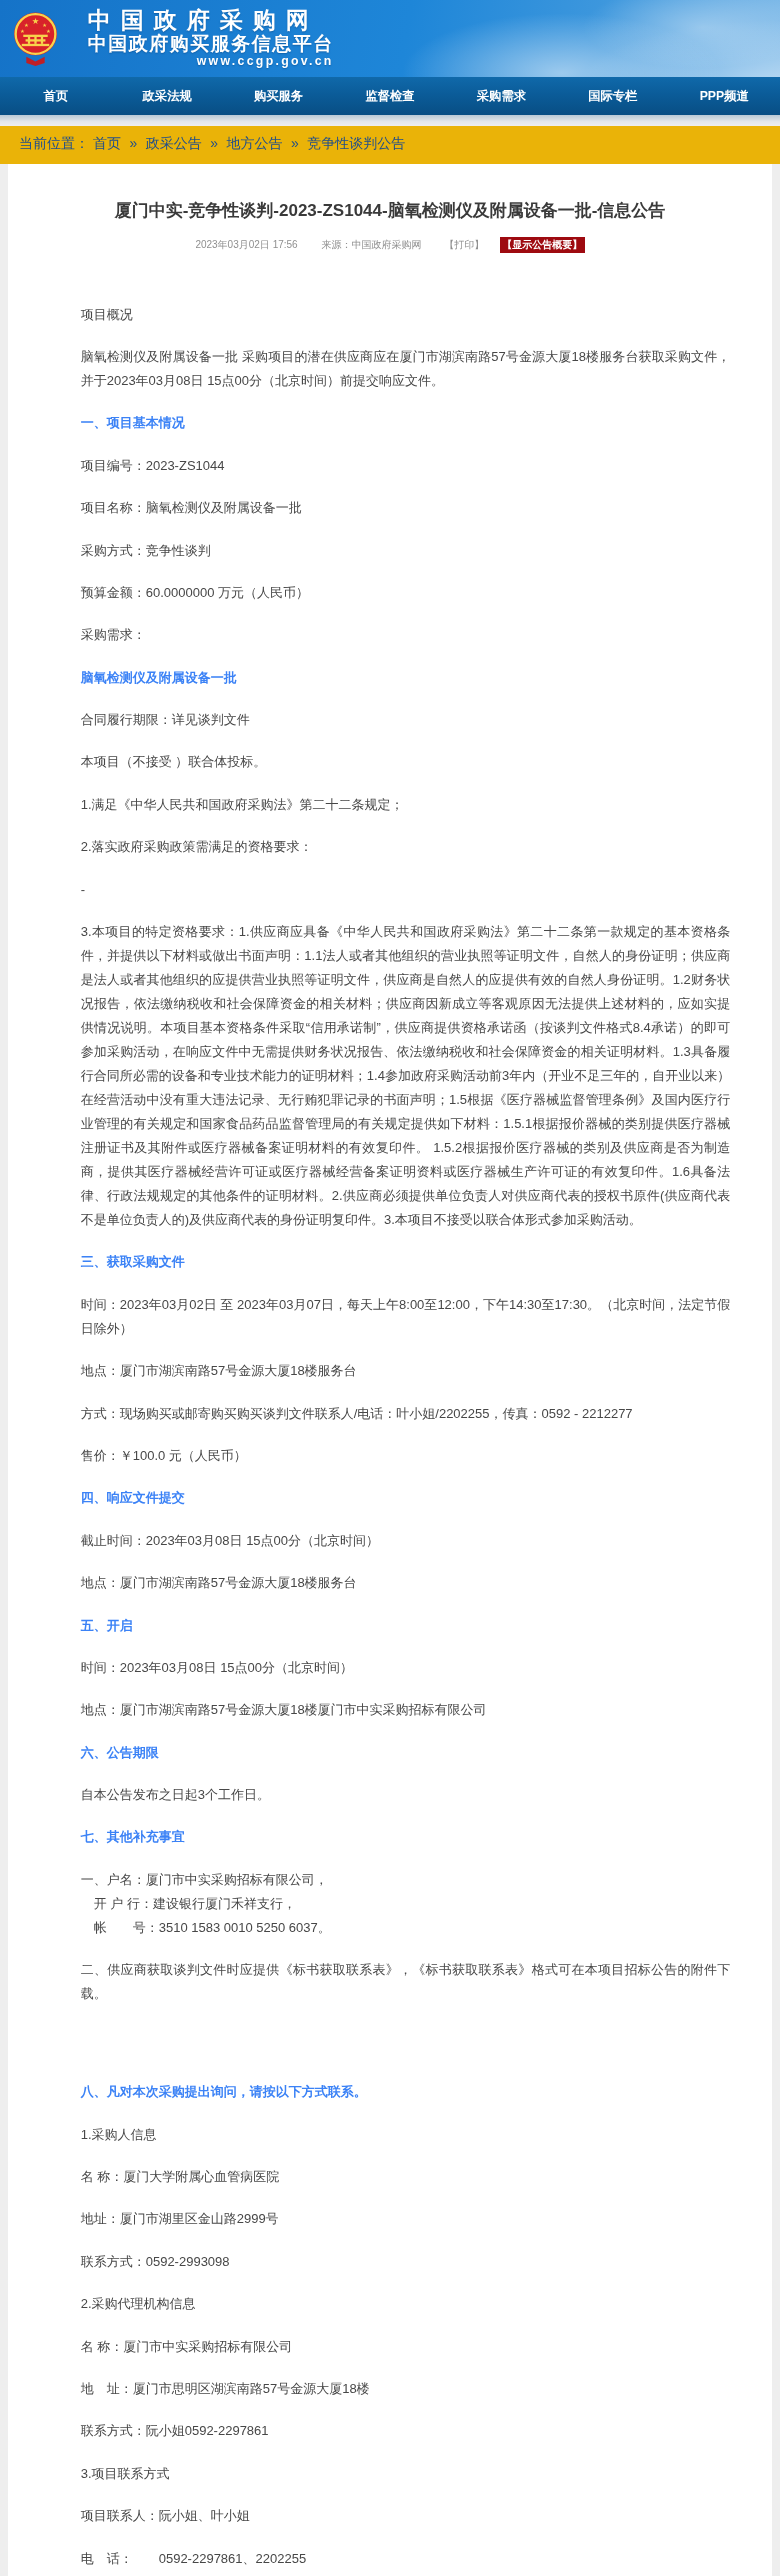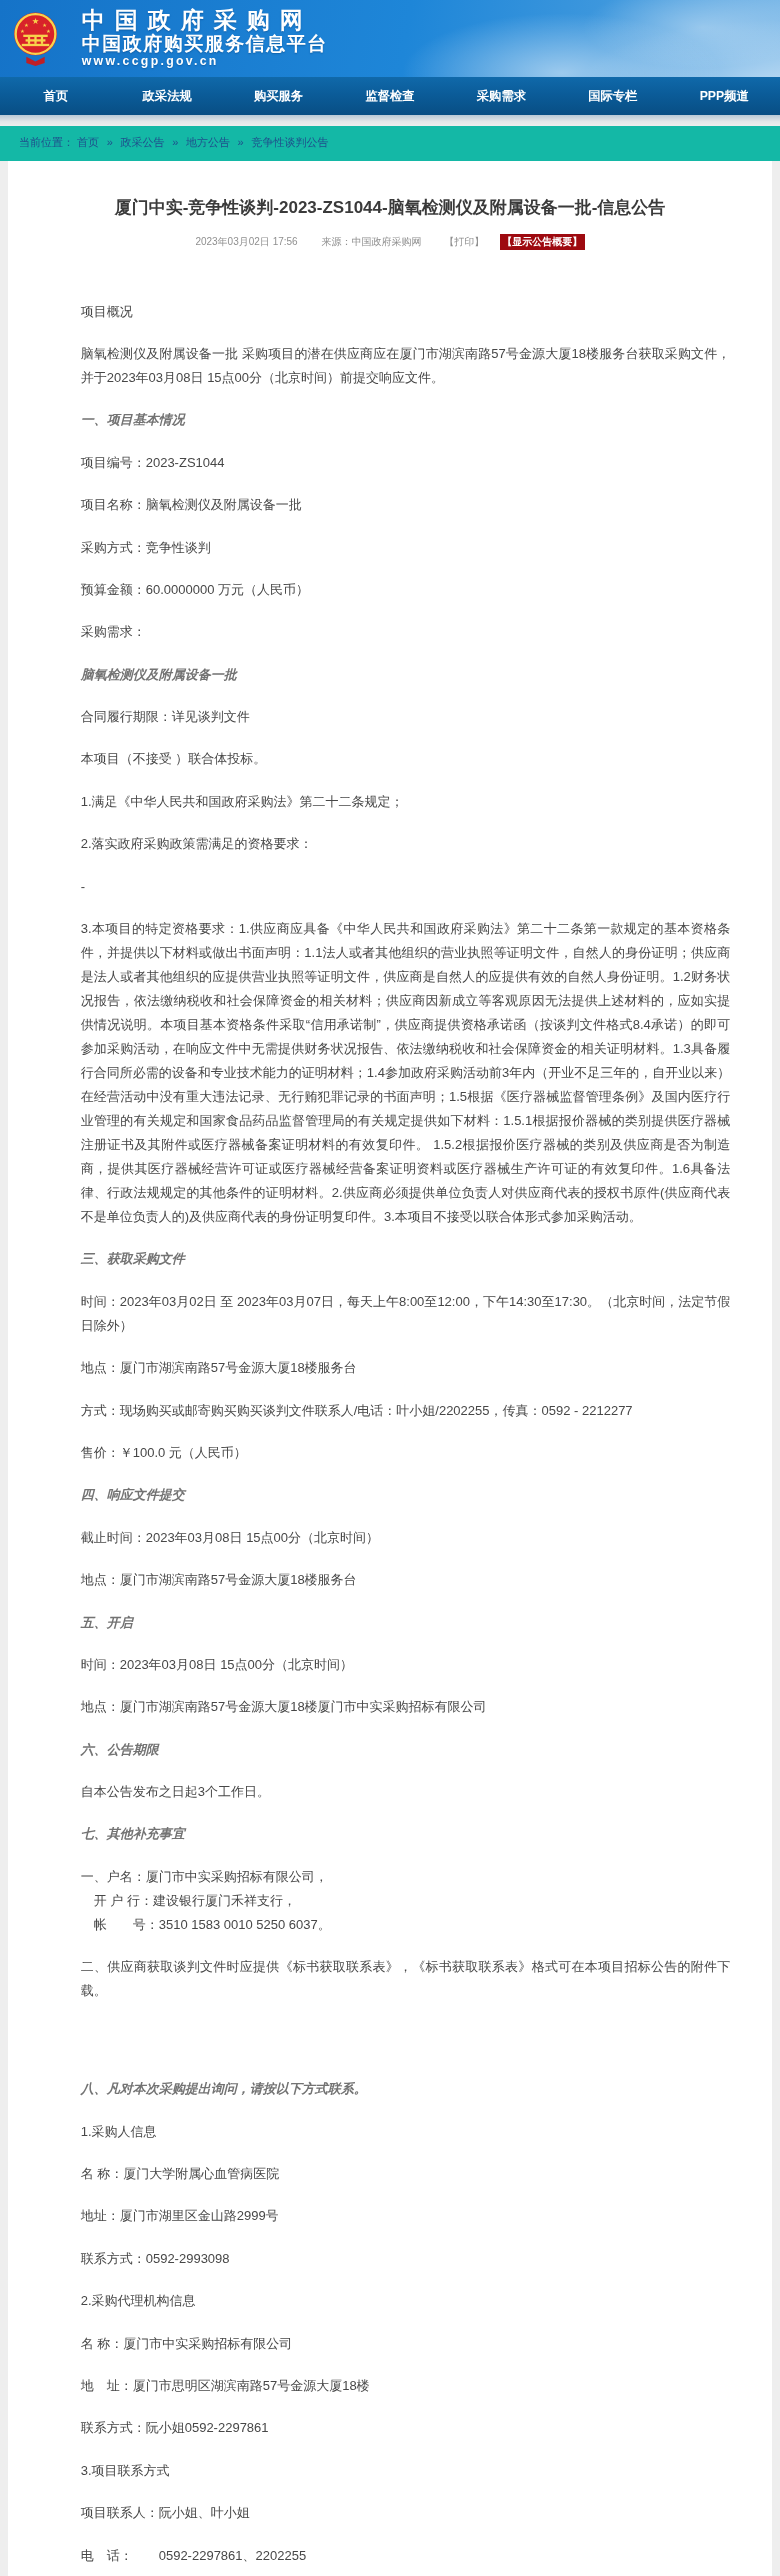--- a/index.html
+++ b/index.html
@@ -15,48 +15,48 @@
     position:relative;height:77px;flex:0 0 77px;
     background:
       radial-gradient(ellipse 245px 92px at 72% 95%, rgba(255,255,255,.50), rgba(255,255,255,0) 65%),
       radial-gradient(ellipse 199px 69px at 90% 35%, rgba(255,255,255,.35), rgba(255,255,255,0) 60%),
       radial-gradient(ellipse 322px 107px at 99% 110%, rgba(255,255,255,.45), rgba(255,255,255,0) 60%),
       linear-gradient(100deg,#1573c8 0%,#1e86d8 52%,#3d97dd 76%,#7db9e8 100%);
     display:flex;align-items:center;
   }
   .brand{display:flex;align-items:center;padding-left:10.7px;cursor:pointer;}
   .emblem{width:49px;height:55px;flex:0 0 49px;}
-  .site-titles{margin-left:22px;color:#fff;}
+  .site-titles{margin-left:28px;color:#fff;}
   .site-name{font-size:23px;font-weight:bold;letter-spacing:10px;line-height:24.5px;
     text-shadow:0 0.8px 1.5px rgba(0,60,120,.45);white-space:nowrap;}
   .site-subtitle{font-size:19px;font-weight:bold;letter-spacing:1.5px;line-height:21px;
     text-shadow:0 0.8px 1.5px rgba(0,60,120,.45);white-space:nowrap;}
-  .site-url{font-size:12.3px;font-weight:bold;letter-spacing:2.3px;line-height:15.3px;text-align:left;
+  .site-url{font-size:12.3px;font-weight:bold;letter-spacing:2.3px;line-height:15.3px;text-align:right;
     text-shadow:0 0.8px 1.5px rgba(0,60,120,.45);}
   
   .main-nav{height:38px;flex:0 0 38px;display:flex;
     background:linear-gradient(180deg,#1069aa 0%,#0b5c99 45%,#084e84 100%);}
   .nav-item{flex:1;text-align:center;line-height:38px;color:#ffffff;
     font-size:12.3px;font-weight:bold;cursor:pointer;white-space:nowrap;}
   .nav-fade{height:10.7px;flex:0 0 10.7px;background:linear-gradient(180deg,#b9c9d6 0%,#e4e7e9 60%,#eeeeee 100%);}
   
-  .breadcrumb{padding:9.2px 0 10.7px 19px;font-size:11px;color:#1f4e8c;background:#14b8a6;}
+  .breadcrumb{padding:9.2px 0 10.7px 19px;font-size:14px;color:#1f4e8c;background:#eab308;}
   .breadcrumb a{color:#1f4e8c;text-decoration:none;cursor:pointer;}
   .crumb-sep{margin:0 4.6px;color:#1f4e8c;}
   
   .content-panel{flex:1;background:#ffffff;margin:0 7.7px;padding:0 0 46px 0;}
   .article-head{padding:35px 15.3px 0;text-align:center;}
   .article-title{margin:0;font-size:17px;line-height:23px;color:#3a3a3a;font-weight:bold;text-align:center;}
   .meta-line{margin-top:15.3px;font-size:10px;color:#8f8f8f;}
   .meta-line .print{color:#8f8f8f;text-decoration:none;margin-left:20px;cursor:pointer;}
   .summary-btn{display:inline-block;margin-left:13px;padding:0.8px 2.3px 1.5px;
     background:#9e0a10;color:#ffffff;font-weight:bold;font-size:10px;border:none;cursor:pointer;}
   .article-body{padding:31px 42px 0 73px;color:#474747;font-size:13px;}
   .article-body p.para{margin:18.4px 0;line-height:24px;text-align:justify;white-space:pre-line;}
-  .article-body p.para.bold{font-weight:bold;color:#737373;font-style:italic;}
+  .article-body p.para.bold{font-weight:bold;color:#3b82f6;}
   .article-body p.para.gap{margin-top:74px;}
 </style>
 </head>
 <body>
 
 <header class="site-header">
   <div class="brand">
     <svg class="emblem" viewBox="0 0 64 72" xmlns="http://www.w3.org/2000/svg">
       <circle cx="32" cy="30" r="28" fill="#d8222a"></circle>
       <circle cx="32" cy="30" r="26" fill="none" stroke="#f8d44c" stroke-width="3"></circle>

